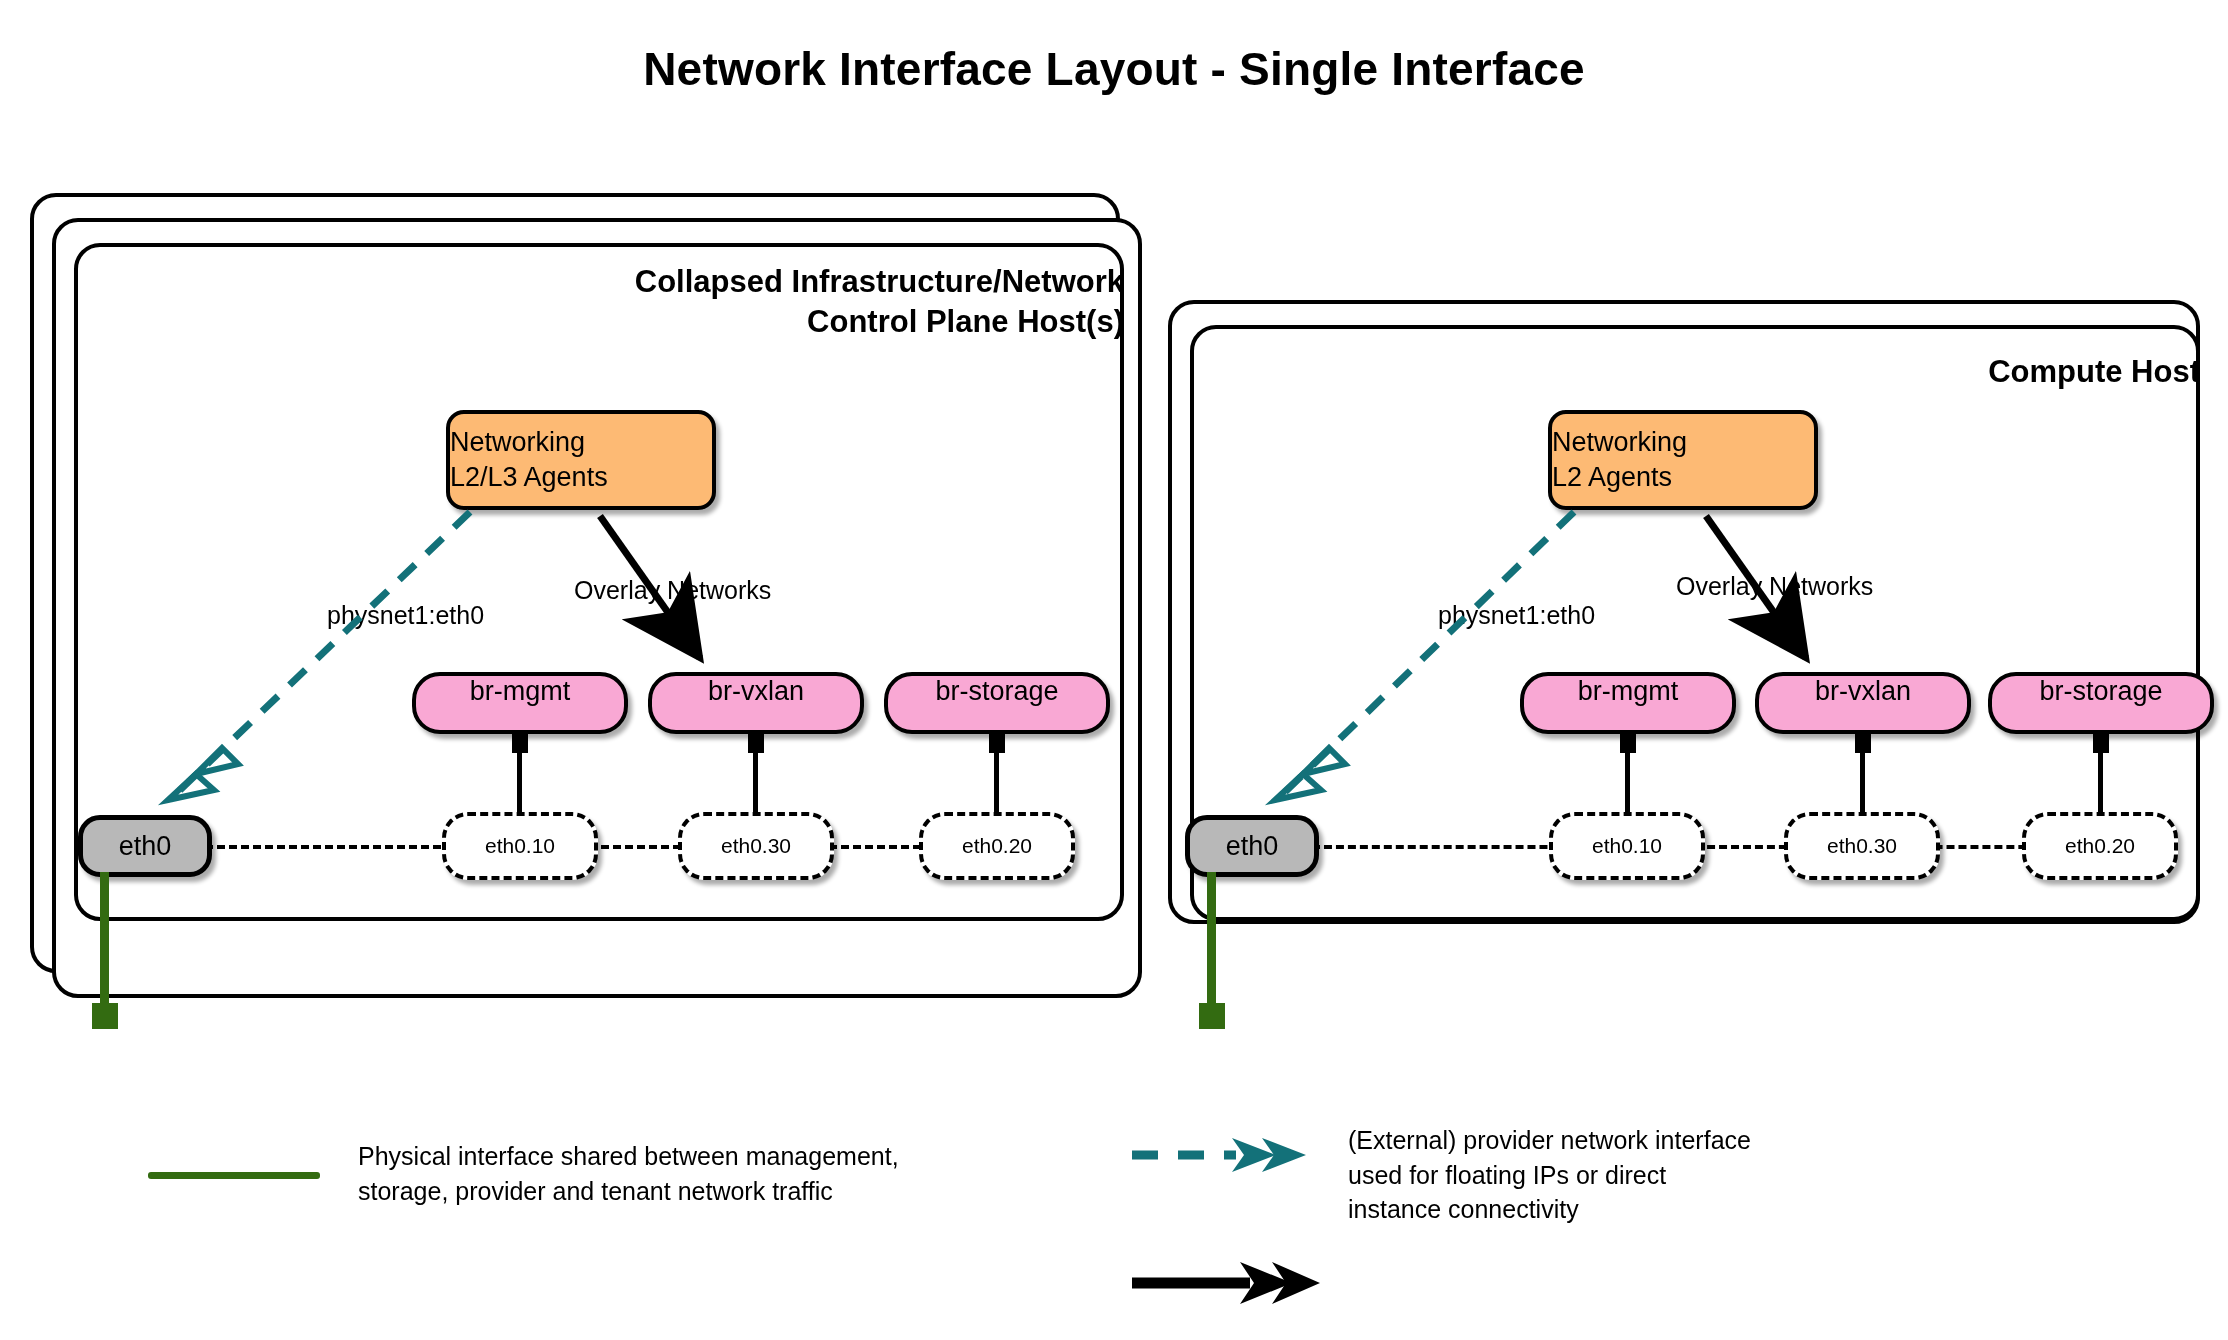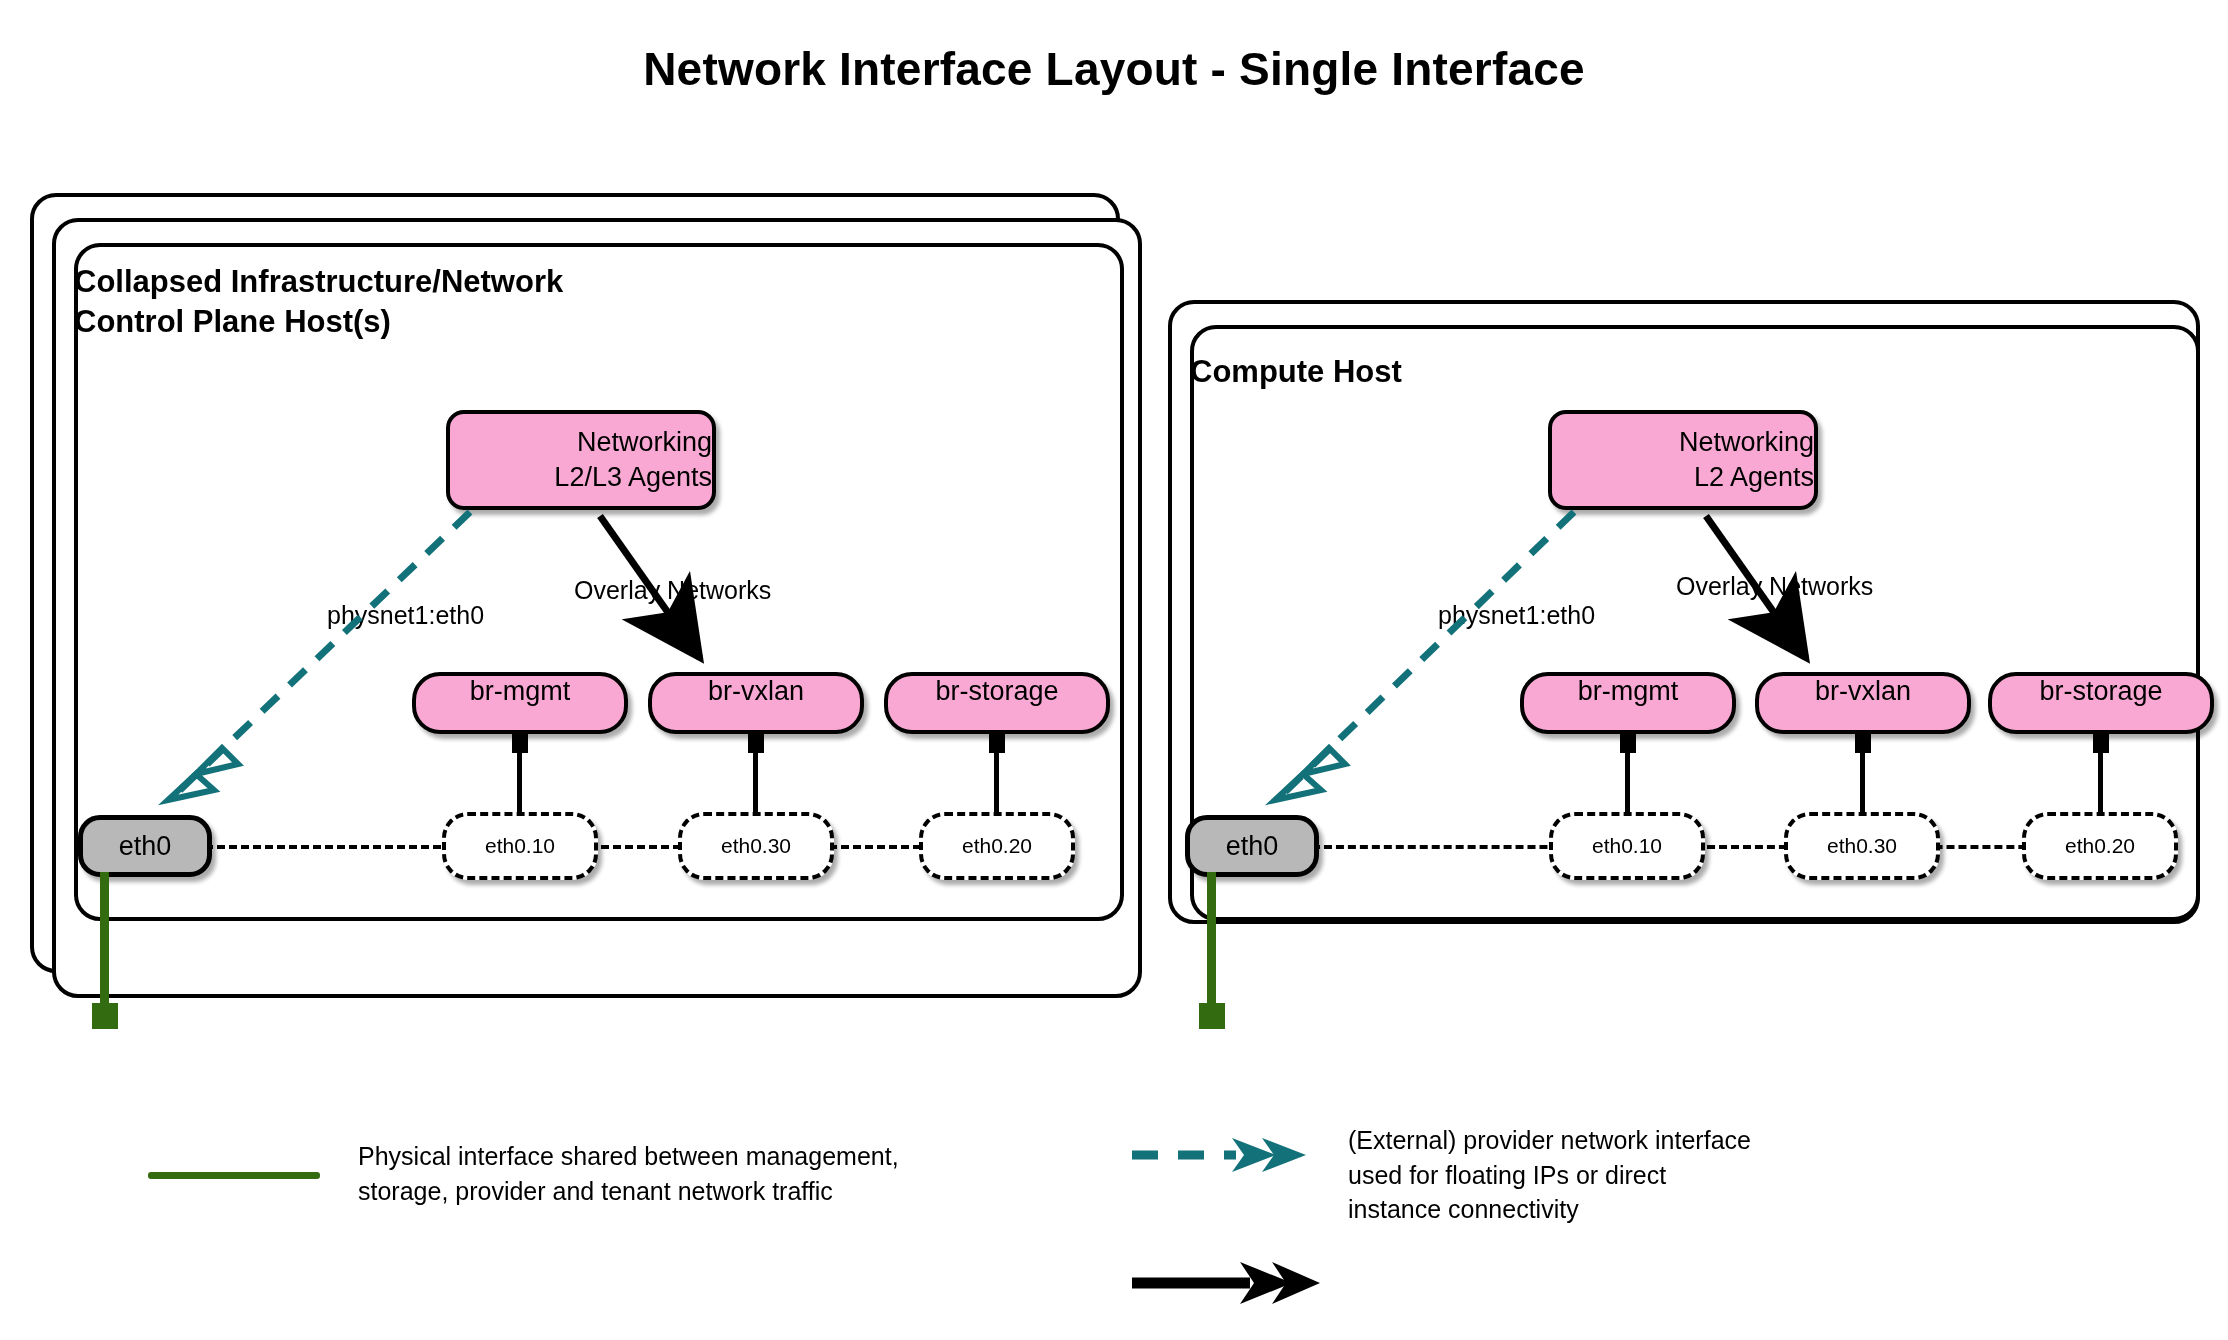--- a/index.html
+++ b/index.html
@@ -40,37 +40,37 @@
     position: absolute;
     border: 4px solid #000;
     border-radius: 26px;
     background: #ffffff;
     box-sizing: border-box;
   }
   .host-title {
     position: absolute;
     left: 0;
     width: 100%;
-    text-align: left;
+    text-align: right;
     font-size: 31px;
     font-weight: bold;
     line-height: 1.28;
     white-space: pre-line;
   }
 
   
   .agent-box {
     position: absolute;
     border: 4px solid #000;
     border-radius: 18px;
-    background: #f9a8d4;
+    background: #fdba74;
     box-sizing: border-box;
     display: flex;
     flex-direction: column;
-    align-items: flex-end;
+    align-items: flex-start;
     justify-content: center;
     font-size: 27px;
     line-height: 1.3;
     box-shadow: 4px 5px 4px rgba(0,0,0,0.33);
     text-align: center;
   }
 
   
   .bridge-box {
     position: absolute;

